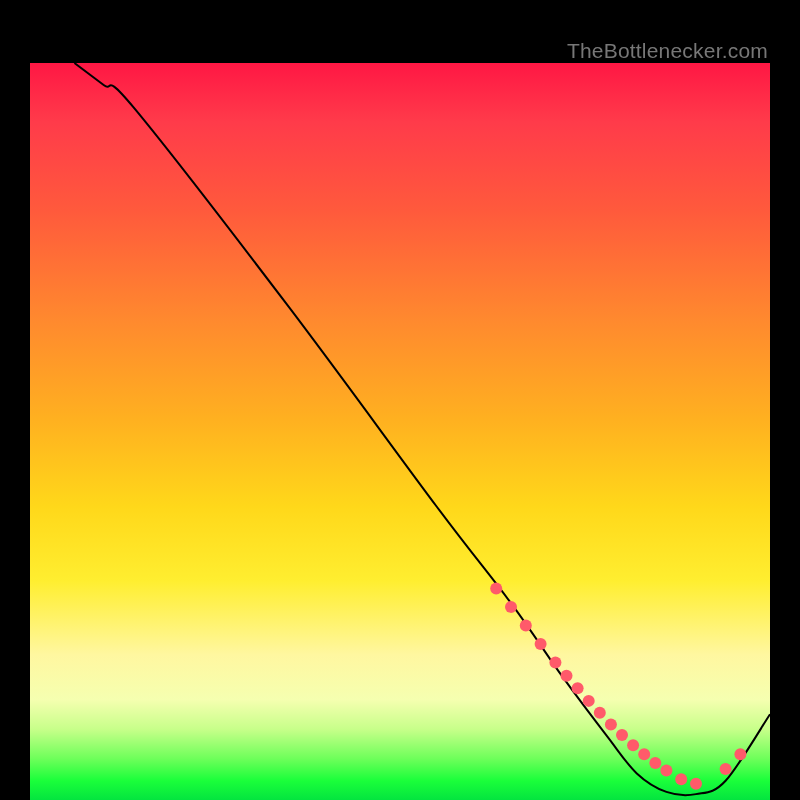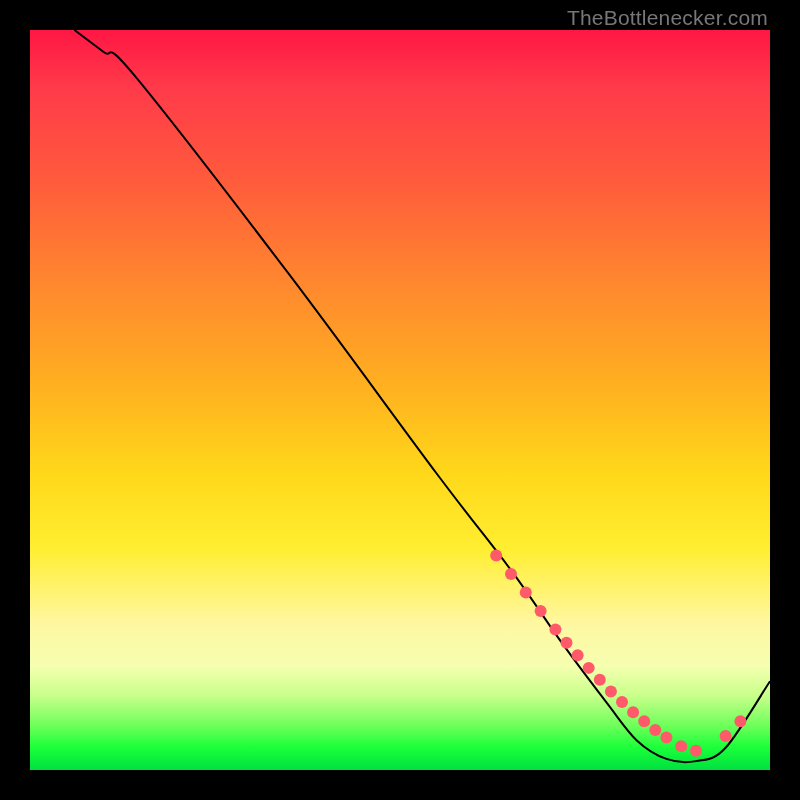--- a/index.html
+++ b/index.html
@@ -9,20 +9,21 @@
     height: 800px;
     background: #000;
     overflow: hidden;
     font-family: Arial, Helvetica, sans-serif;
   }
   .frame {
     position: relative;
     width: 800px;
     height: 668px;
     background: #000;
+    margin-top: 33px;
   }
   .plot-area {
     position: absolute;
     left: 30px;
     top: 30px;
     width: 740px;
     height: 740px;
     
     background: linear-gradient(
       to bottom,

